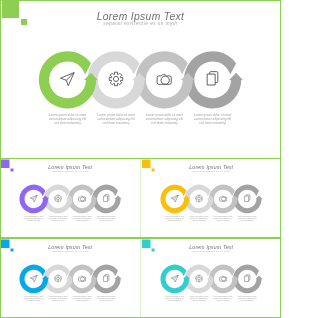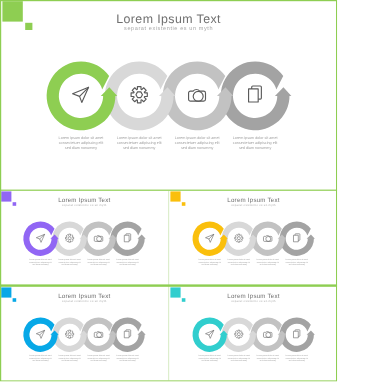--- a/index.html
+++ b/index.html
@@ -2,21 +2,21 @@
 <html><head>
 <meta charset="utf-8">
 <style>
   html,body{margin:0;padding:0;background:#fff;}
   body{width:281px;height:318px;font-family:"Liberation Sans",sans-serif;overflow:hidden;}
   .page{position:relative;width:281px;height:318px;background:#fff;}
   .frame{position:absolute;left:0;top:0;width:281px;height:318px;box-sizing:border-box;border:1.7px solid #8ECE52;pointer-events:none;z-index:30;}
   .divh{position:absolute;left:0;width:281px;height:1.6px;background:#8ECE52;z-index:25;}
   .divv{position:absolute;width:1.2px;background:#ddeecd;z-index:24;}
 
-  .slide{position:absolute;overflow:hidden;}
+  .slide{position:absolute;overflow:hidden;font-style:italic;}
   .sq-big{position:absolute;}
   .sq-sm{position:absolute;}
   .title{position:absolute;text-align:center;color:#6F6F6F;white-space:nowrap;left:0;width:100%;}
   .subtitle{position:absolute;text-align:center;color:#A9A9A9;white-space:nowrap;left:0;width:100%;}
   .para{position:absolute;text-align:center;color:#A0A0A0;}
   .para .ln{white-space:nowrap;}
   svg{display:block;}
 </style>
 </head>
 <body>

